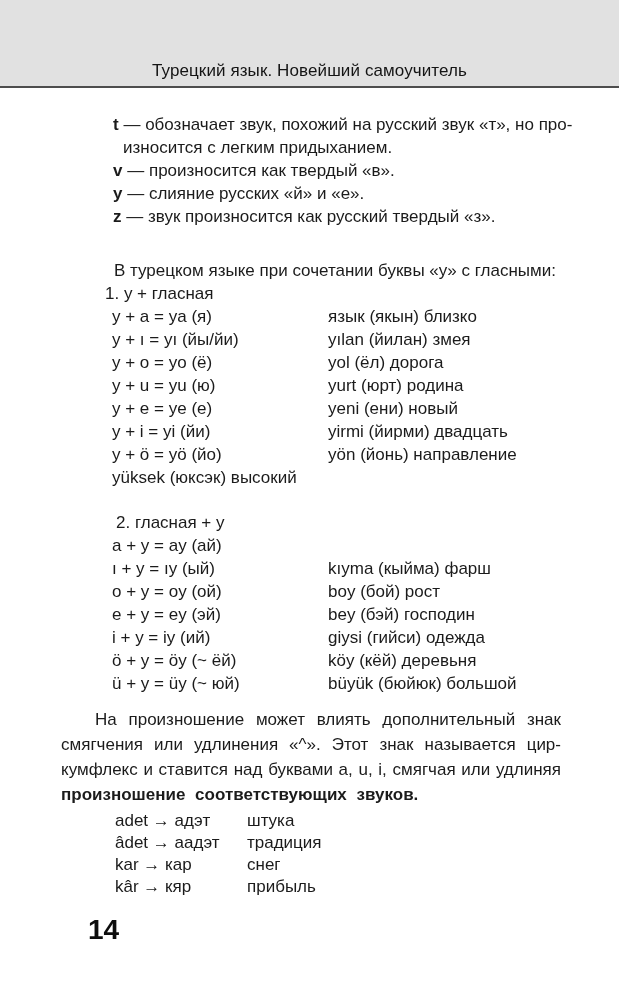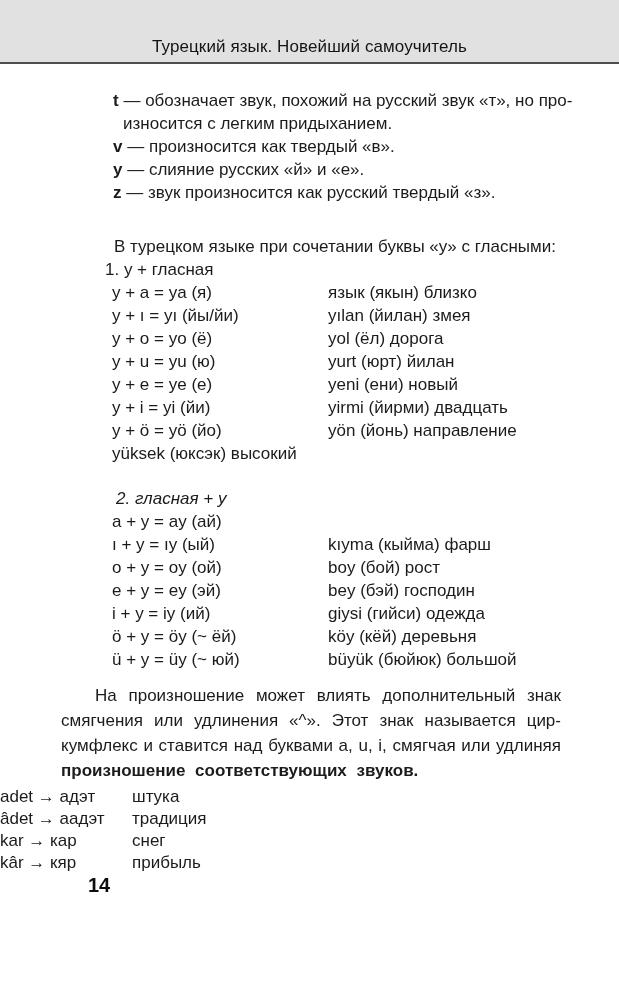--- a/index.html
+++ b/index.html
@@ -6,21 +6,21 @@
   body{
     width:619px;height:1000px;
     background:#ffffff;
     font-family:"Liberation Sans","DejaVu Sans",sans-serif;
     color:#1b1b1b;
     font-size:17px;
     overflow:hidden;
     -webkit-font-smoothing:antialiased;
   }
   .header-band{
-    height:64px;
+    height:88px;
     background:#e1e1e1;
     border-bottom:2px solid #4d4d4d;
     display:flex;
     justify-content:center;
     align-items:flex-end;
     padding-bottom:5px;
     box-sizing:border-box;
   }
   .header-title{
     font-size:17px;
@@ -34,21 +34,21 @@
   .note-line{white-space:nowrap;}
   .note-cont{margin-left:10px;white-space:nowrap;}
   .note-letter{font-weight:bold;}
   .intro{
     margin:31px 0 0 114px;
     line-height:23px;
     white-space:nowrap;
   }
   .rule-title{line-height:23px;white-space:nowrap;}
   .rule1-title{margin-left:105px;}
-  .rule2-title{margin-left:116px;margin-top:22px;font-style:italic;}
+  .rule2-title{margin-left:116px;margin-top:22px;}
   .combo-table{margin-left:112px;}
   .crow{
     display:grid;
     grid-template-columns:216px 1fr;
     line-height:23px;
     white-space:nowrap;
   }
   .paragraph{
     margin:12px 32px 0 61px;
     width:500px;
@@ -58,30 +58,30 @@
     text-align:justify;
     text-align-last:justify;
   }
   .para-first{text-indent:34px;}
   .para-last{
     text-align:left;
     text-align-last:left;
     word-spacing:5px;
     font-weight:bold;
   }
-  .examples{margin-top:3px;}
+  .examples{margin-left:115px;margin-top:3px;}
   .erow{
     display:grid;
     grid-template-columns:132px 1fr;
     line-height:22px;
     white-space:nowrap;
   }
   .page-num{
-    margin:0 0 0 88px;
-    font-size:20px;
+    margin:16px 0 0 88px;
+    font-size:28px;
     font-weight:bold;
     letter-spacing:0px;
     color:#0d0d0d;
   }
 </style>
 </head>
 <body>
 
 <div class="header-band">
   <div class="header-title">Турецкий язык. Новейший самоучитель</div>
@@ -119,21 +119,21 @@
   <div class="crow">
       <span>y + ı = yı (йы/йи)</span>
       <span>yılan (йилан) змея</span>
     </div>
   <div class="crow">
       <span>y + o = yo (ё)</span>
       <span>yol (ёл) дорога</span>
     </div>
   <div class="crow">
       <span>y + u = yu (ю)</span>
-      <span>yurt (юрт) йилан</span>
+      <span>yurt (юрт) родина</span>
     </div>
   <div class="crow">
       <span>y + e = ye (е)</span>
       <span>yeni (ени) новый</span>
     </div>
   <div class="crow">
       <span>y + i = yi (йи)</span>
       <span>yirmi (йирми) двадцать</span>
     </div>
   <div class="crow">

